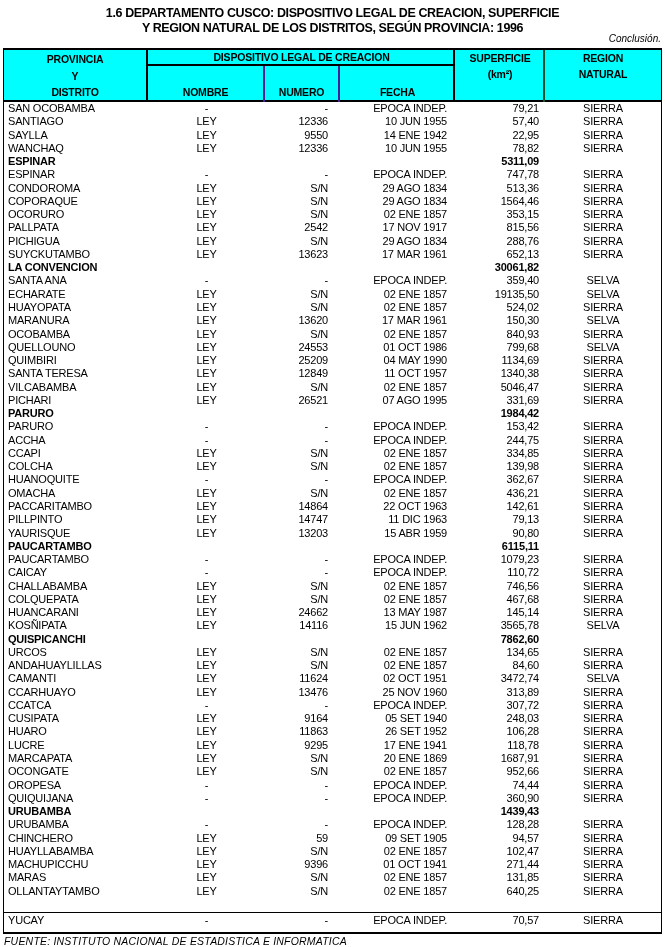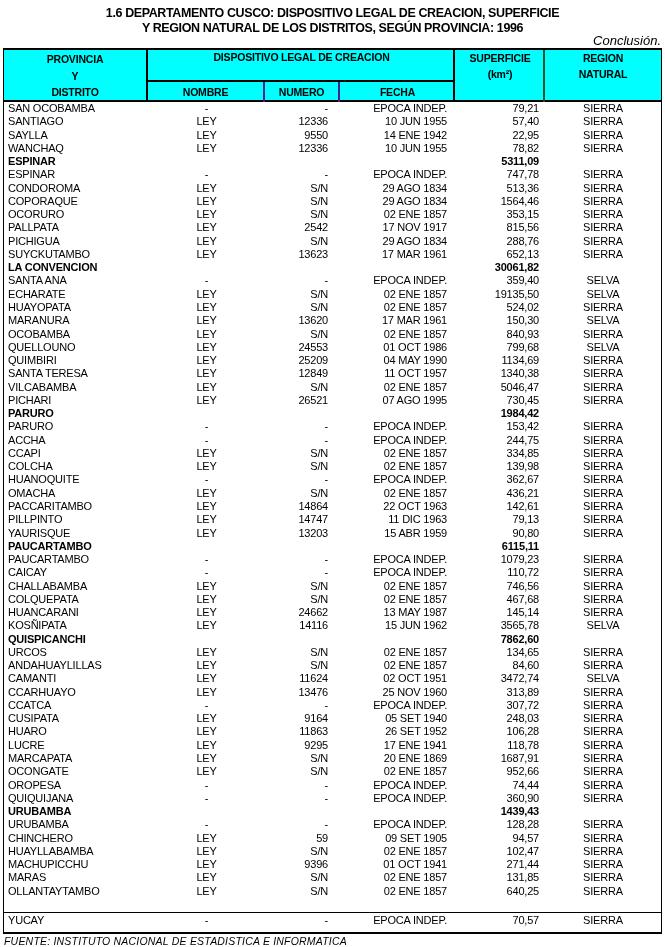--- a/index.html
+++ b/index.html
@@ -10,42 +10,42 @@
     color:#000;
   }
   .page-title {
     position:absolute; top:5px; left:0; width:665px;
     text-align:center; font-weight:bold; font-size:13px; line-height:15px;
     letter-spacing:-0.4px; transform:scaleX(0.96); transform-origin:50% 0;
     white-space:nowrap;
   }
   .conclusion-note {
     position:absolute; top:33px; right:4px;
-    font-style:italic; font-size:13px;
+    font-style:italic; font-size:10px;
   }
   .data-table {
     position:absolute; top:48px; left:3px; width:659px;
     border-left:1px solid #000; border-right:1px solid #000;
     border-top:2px solid #000; border-bottom:2px solid #000;
     background:#fff;
   }
   .thead {
     height:52px; background:var(--header-bg,#00FFFF);
     border-bottom:2px solid #000;
     display:grid; grid-template-columns:144px 307px 90px 116px;
     font-weight:bold; font-size:10.5px; letter-spacing:-0.2px;
   }
   .th-prov {
     border-right:2px solid #000;
     display:flex; flex-direction:column; justify-content:space-between;
     text-align:center; padding:3px 0 4px 0;
   }
   .th-disp { display:flex; flex-direction:column; }
   .th-banner {
-    height:32px; line-height:14px; text-align:center;
+    height:16px; line-height:14px; text-align:center;
     border-bottom:2px solid #000;
   }
   .th-subrow { flex:1; display:grid; grid-template-columns:117px 75px 115px; }
   .th-sub {
     display:flex; align-items:flex-end; justify-content:center; padding-bottom:4px;
   }
   .th-sub.b-right { border-right:2px solid #4c1d95; }
   .th-tall {
     border-left:2px solid #000; margin-left:-2px;
     display:flex; flex-direction:column; justify-content:flex-end;
@@ -280,21 +280,21 @@
         <div class="c-numero">S/N</div>
         <div class="c-fecha">02 ENE 1857</div>
         <div class="c-sup">5046,47</div>
         <div class="c-reg">SIERRA</div>
       </div>
       <div class="row">
         <div class="c-name">PICHARI</div>
         <div class="c-nombre">LEY</div>
         <div class="c-numero">26521</div>
         <div class="c-fecha">07 AGO 1995</div>
-        <div class="c-sup">730,45</div>
+        <div class="c-sup">331,69</div>
         <div class="c-reg">SIERRA</div>
       </div>
       <div class="row province">
         <div class="c-name">PARURO</div>
         <div class="c-nombre"></div>
         <div class="c-numero"></div>
         <div class="c-fecha"></div>
         <div class="c-sup">1984,42</div>
         <div class="c-reg"></div>
       </div>

